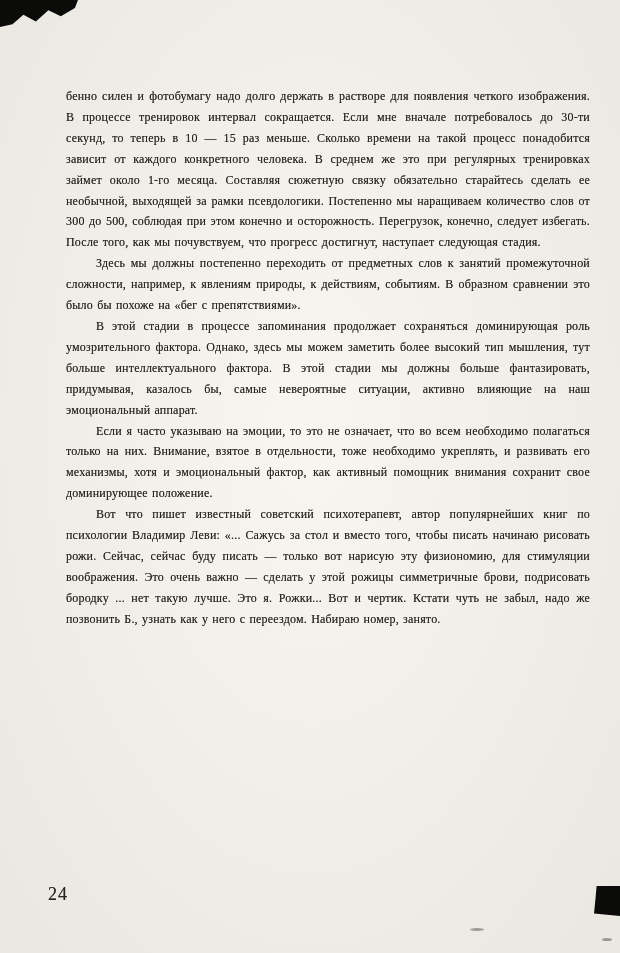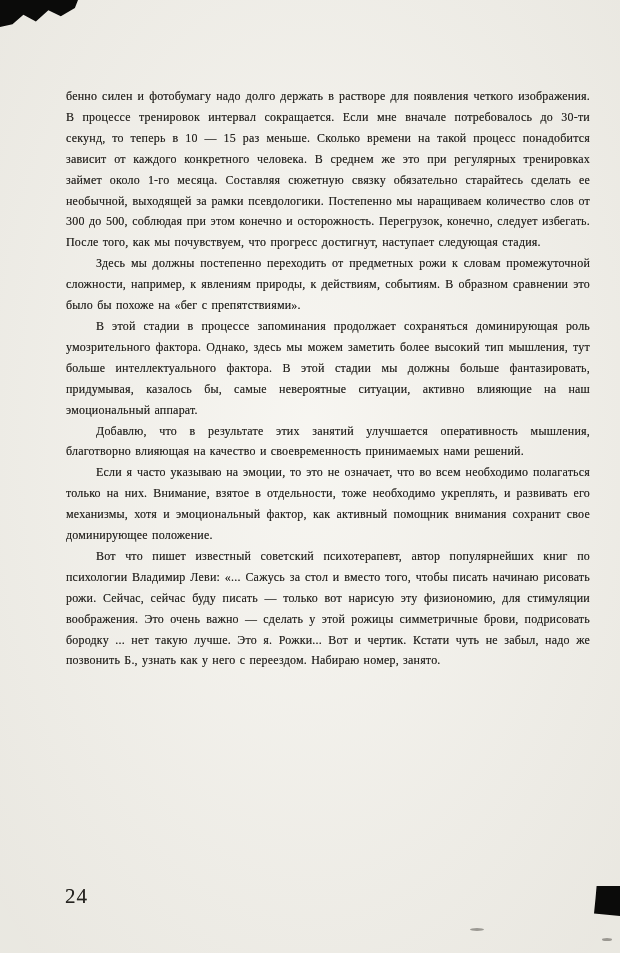--- a/index.html
+++ b/index.html
@@ -32,23 +32,23 @@
     text-shadow: 0 0 0.5px rgba(35,32,28,0.55);
   }
   .para {
     margin: 0;
   }
   .para.indent {
     text-indent: 30px;
   }
   .page-number {
     position: absolute;
-    left: 65px;
+    left: 48px;
     top: 884px;
-    font-size: 21px;
+    font-size: 18px;
     letter-spacing: 1px;
     text-shadow: 0 0 0.5px rgba(35,32,28,0.55);
   }
   
   .artifact {
     position: absolute;
     background: #0b0b0a;
   }
   .artifact.top-left {
     left: 0;
@@ -74,23 +74,22 @@
 </style>
 </head>
 <body>
 
 <div class="scan-page">
 
   <div class="artifact top-left"></div>
 
   <div class="text-block">
     <p class="para">бенно силен и фотобумагу надо долго держать в растворе для появления четкого изображения. В процессе тренировок интервал сокращается. Если мне вначале потребовалось до 30-ти секунд, то теперь в 10 — 15 раз меньше. Сколько времени на такой процесс понадобится зависит от каждого конкретного человека. В среднем же это при регулярных тренировках займет около 1-го месяца. Составляя сюжетную связку обязательно старайтесь сделать ее необычной, выходящей за рамки псевдологики. Постепенно мы наращиваем количество слов от 300 до 500, соблюдая при этом конечно и осторожность. Перегрузок, конечно, следует избегать. После того, как мы почувствуем, что прогресс достигнут, наступает следующая стадия.</p>
-    <p class="para indent">Здесь мы должны постепенно переходить от предметных рожи к словам промежуточной сложности, например, к явлениям природы, к действиям, событиям. В образном сравнении это было бы похоже на «бег с препятствиями».</p>
+    <p class="para indent">Здесь мы должны постепенно переходить от предметных слов к занятий промежуточной сложности, например, к явлениям природы, к действиям, событиям. В образном сравнении это было бы похоже на «бег с препятствиями».</p>
     <p class="para indent">В этой стадии в процессе запоминания продолжает сохраняться доминирующая роль умозрительного фактора. Однако, здесь мы можем заметить более высокий тип мышления, тут больше интеллектуального фактора. В этой стадии мы должны больше фантазировать, придумывая, казалось бы, самые невероятные ситуации, активно влияющие на наш эмоциональный аппарат.</p>
-    <p class="para indent">Добавлю, что в результате этих занятий улучшается оперативность мышления, благотворно влияющая на качество и своевременность принимаемых нами решений.</p>
     <p class="para indent">Если я часто указываю на эмоции, то это не означает, что во всем необходимо полагаться только на них. Внимание, взятое в отдельности, тоже необходимо укреплять, и развивать его механизмы, хотя и эмоциональный фактор, как активный помощник внимания сохранит свое доминирующее положение.</p>
     <p class="para indent">Вот что пишет известный советский психотерапевт, автор популярнейших книг по психологии Владимир Леви: «... Сажусь за стол и вместо того, чтобы писать начинаю рисовать рожи. Сейчас, сейчас буду писать — только вот нарисую эту физиономию, для стимуляции воображения. Это очень важно — сделать у этой рожицы симметричные брови, подрисовать бородку ... нет такую лучше. Это я. Рожки... Вот и чертик. Кстати чуть не забыл, надо же позвонить Б., узнать как у него с переездом. Набираю номер, занято.</p>
   </div>
 
   <div class="page-number">24</div>
 
   <div class="artifact bottom-right"></div>
   <div class="speck s1"></div>
   <div class="speck s2"></div>
 

